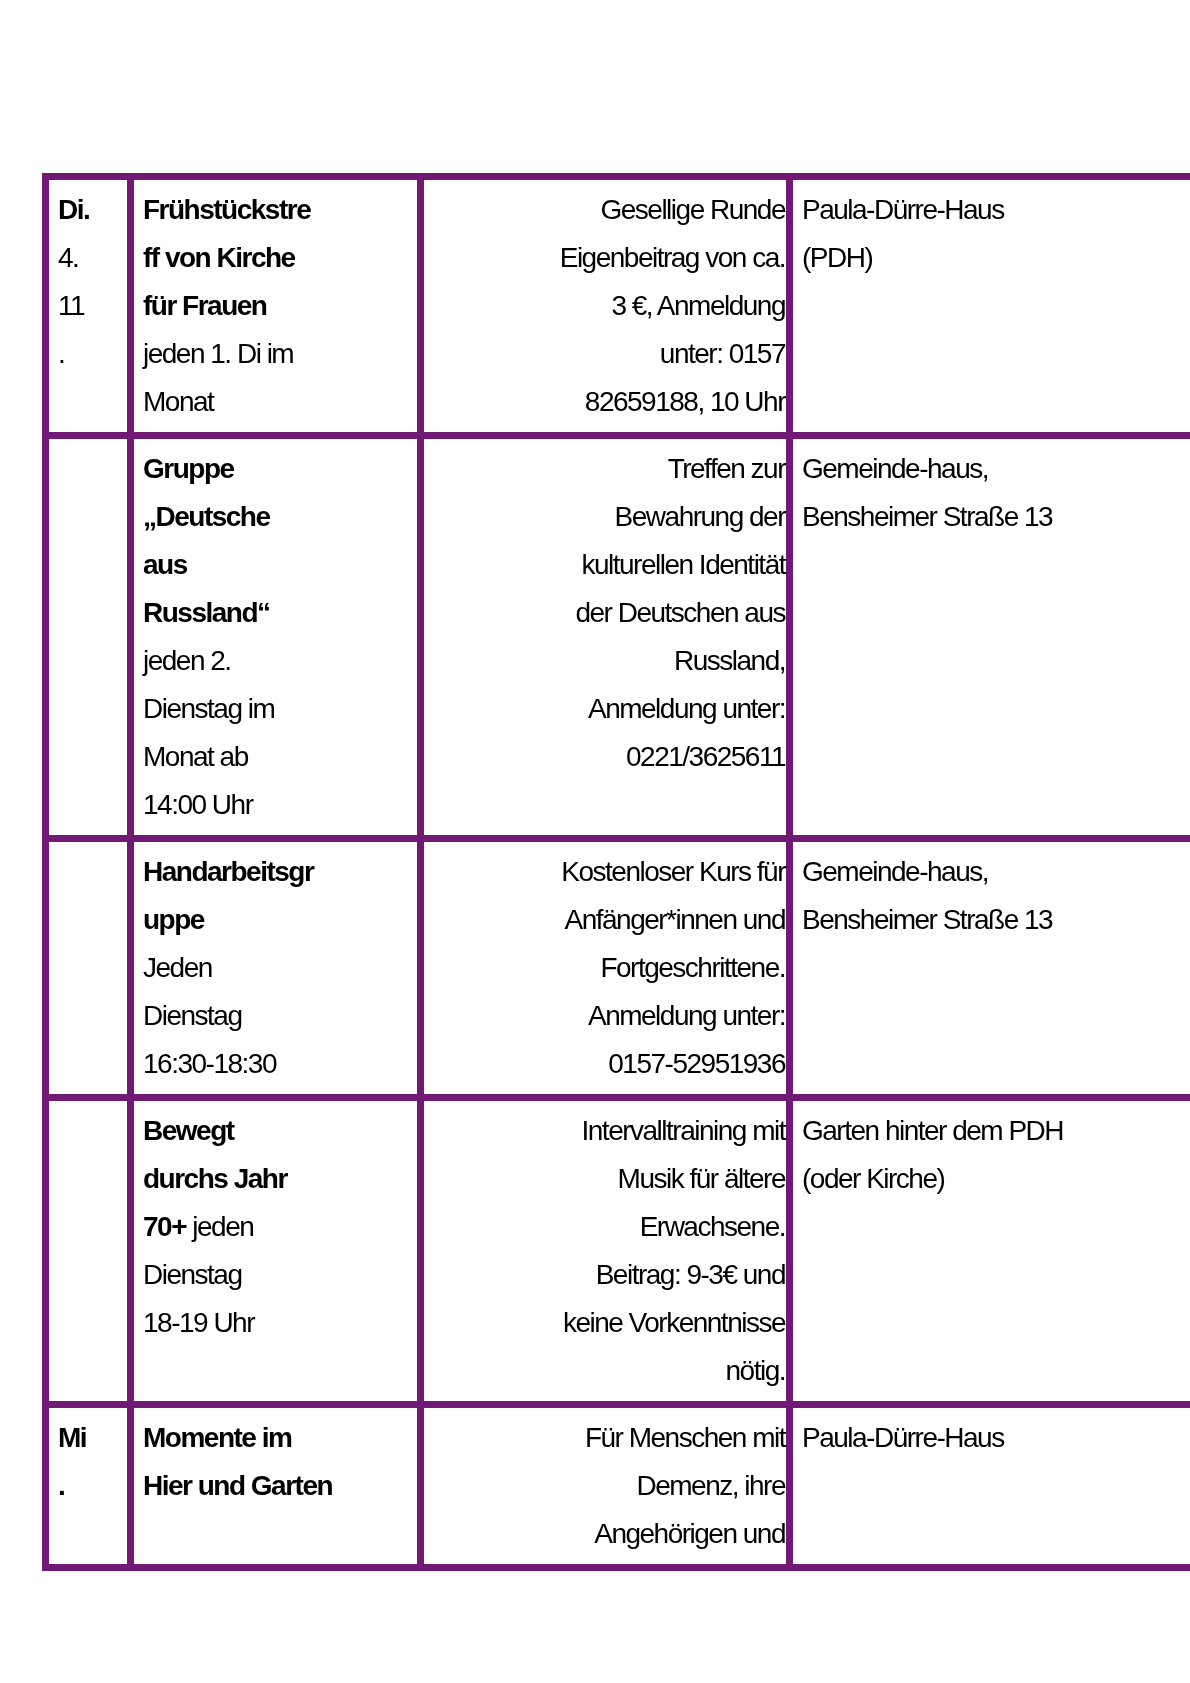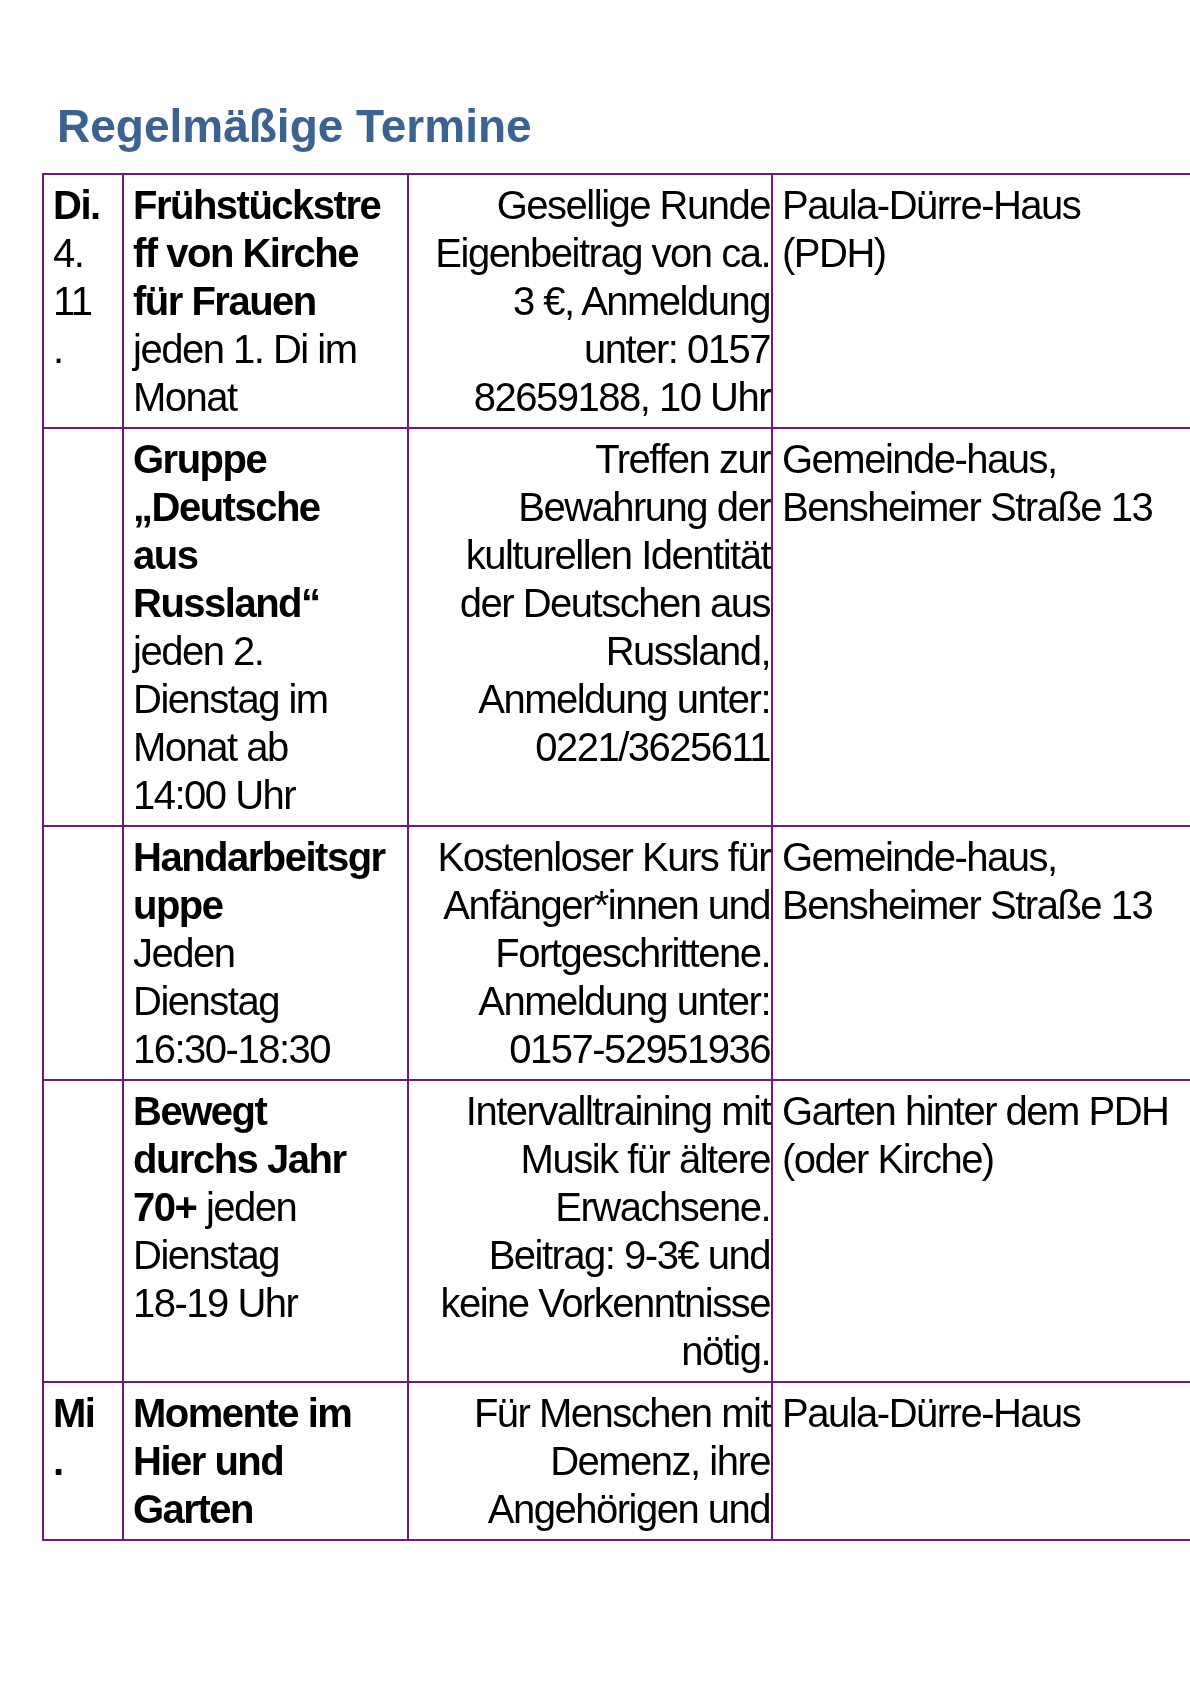--- a/index.html
+++ b/index.html
@@ -28,41 +28,40 @@
   }
   table.termine {
     position: absolute;
     left: 42px;
     top: 173px;
     width: 1105px;
     border-collapse: collapse;
     table-layout: fixed;
   }
   table.termine td {
-    border: 2px solid #701a75;
+    border: 7px solid #701a75;
     vertical-align: top;
     padding: 6px 1px 6px 9px;
-    font-size: 40px;
+    font-size: 28px;
     line-height: 48px;
     letter-spacing: -1.5px;
     color: #000000;
     white-space: pre-wrap;
   }
   td.col-date     { width: 68px;  padding-left: 8px; }
   td.col-event    { width: 273px; }
   td.col-details  { width: 352px; text-align: right; }
   td.col-location { width: 412px; }
   .run      { font-weight: normal; }
   .run.bold { font-weight: bold; }
 </style>
 </head>
 <body>
 
 <div class="page">
-  <h1 class="doc-title" style="color: rgb(58, 99, 145);">Regelmäßige Termine</h1>
 
   <table class="termine">
     <tbody>
         <tr>
           <td class="col-date"><span class="run bold">Di.</span><span class="run">
 4.
 11
 .</span></td>
           <td class="col-event"><span class="run bold">Frühstückstre
 ff von Kirche

